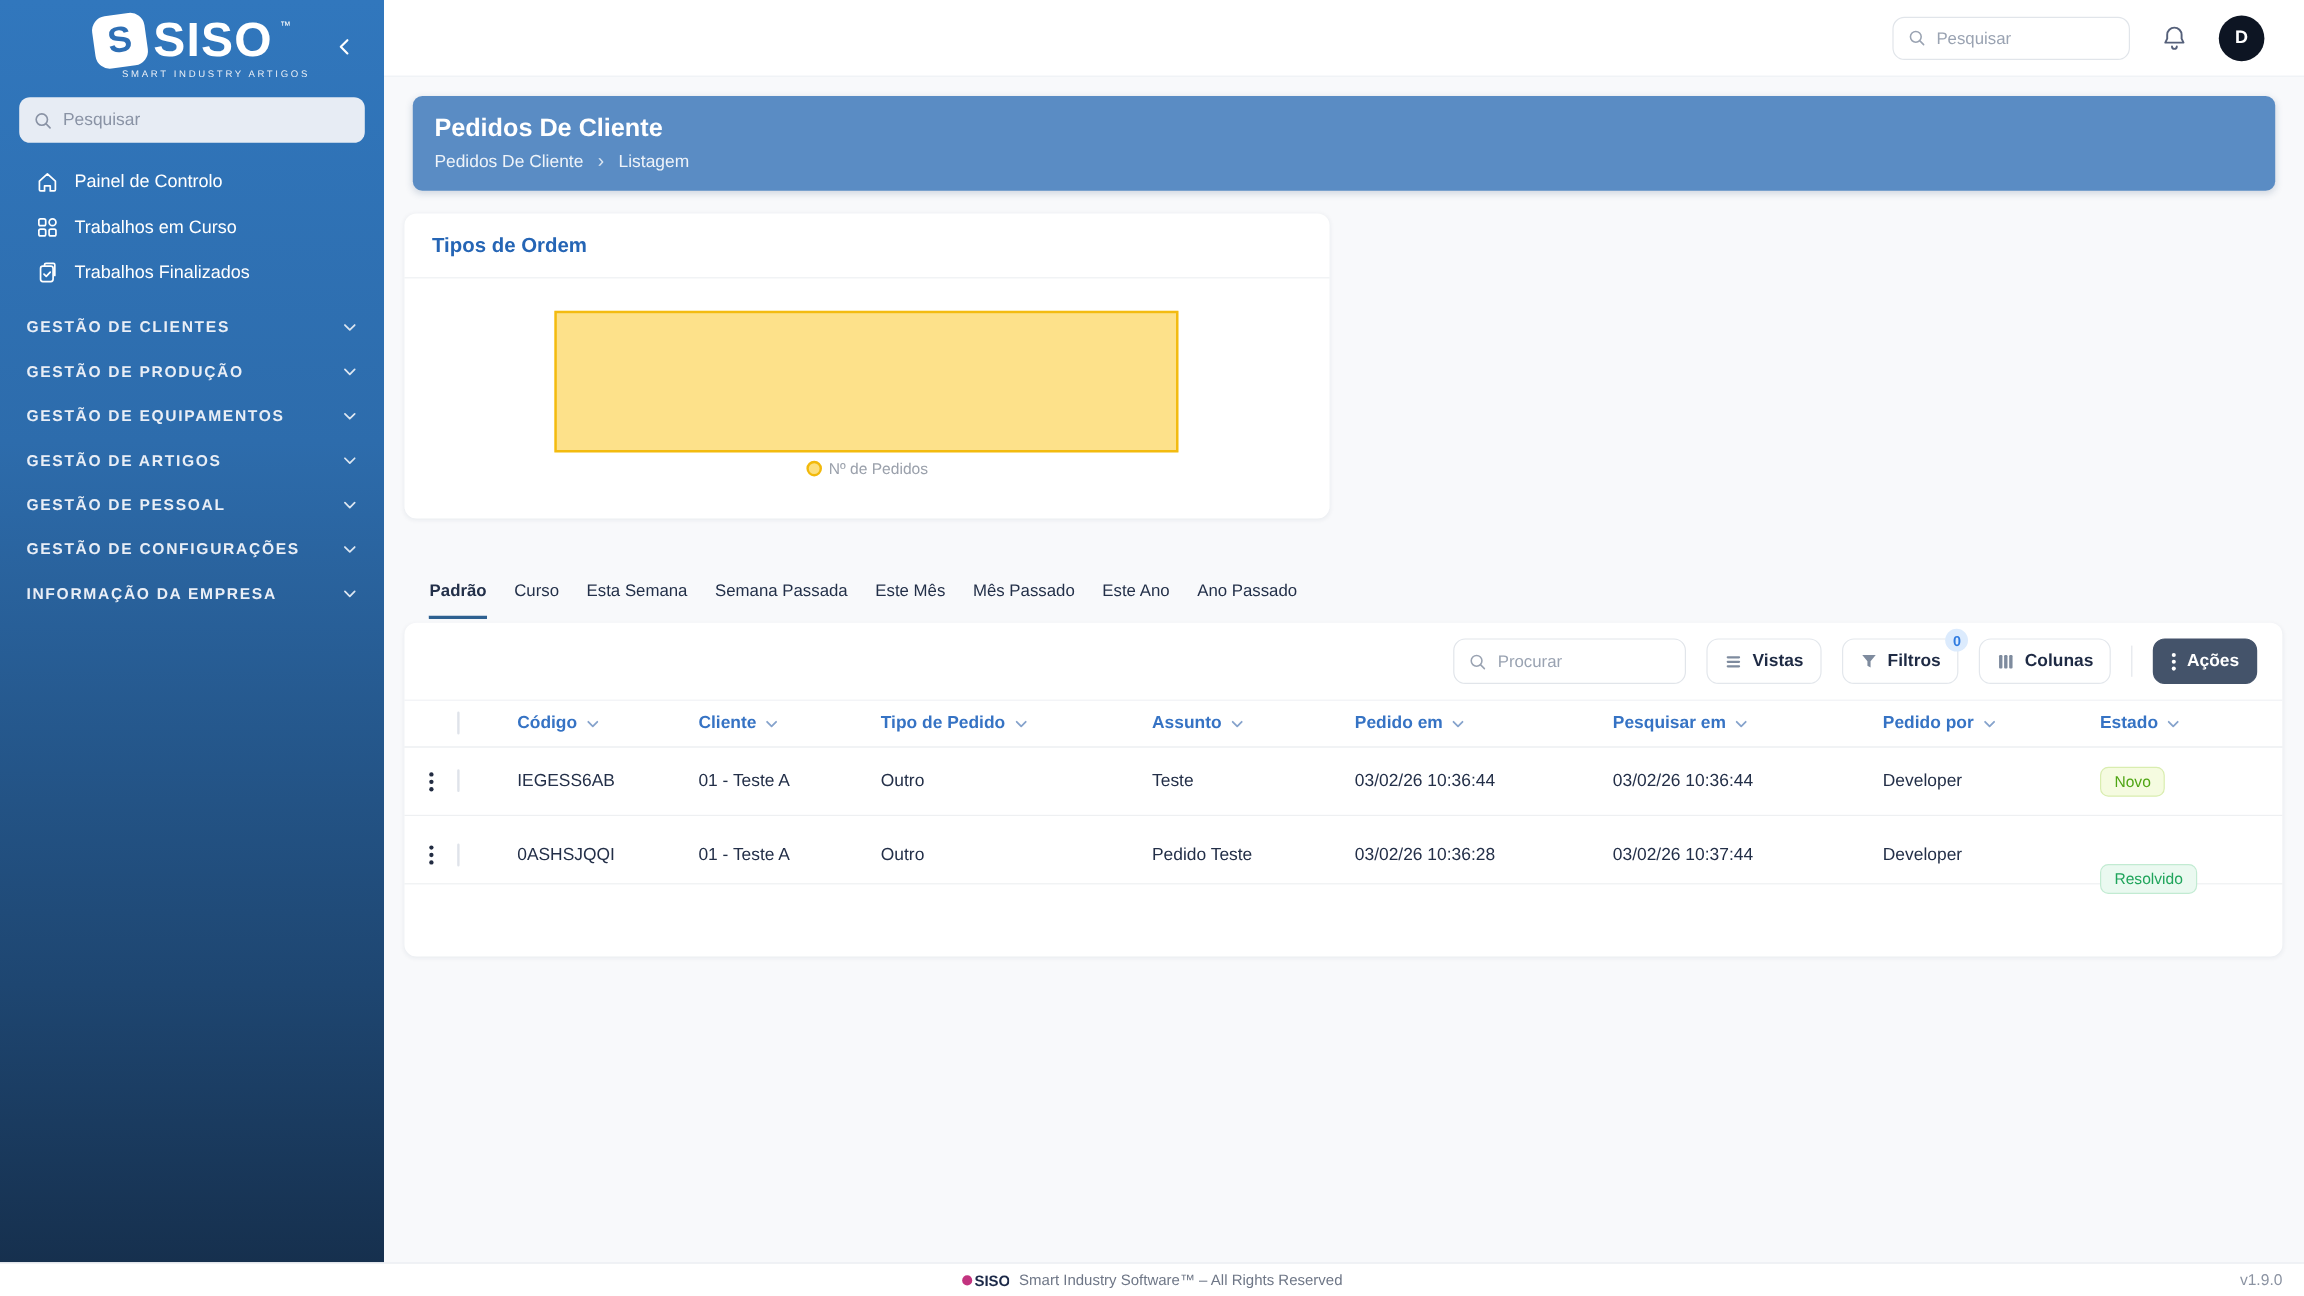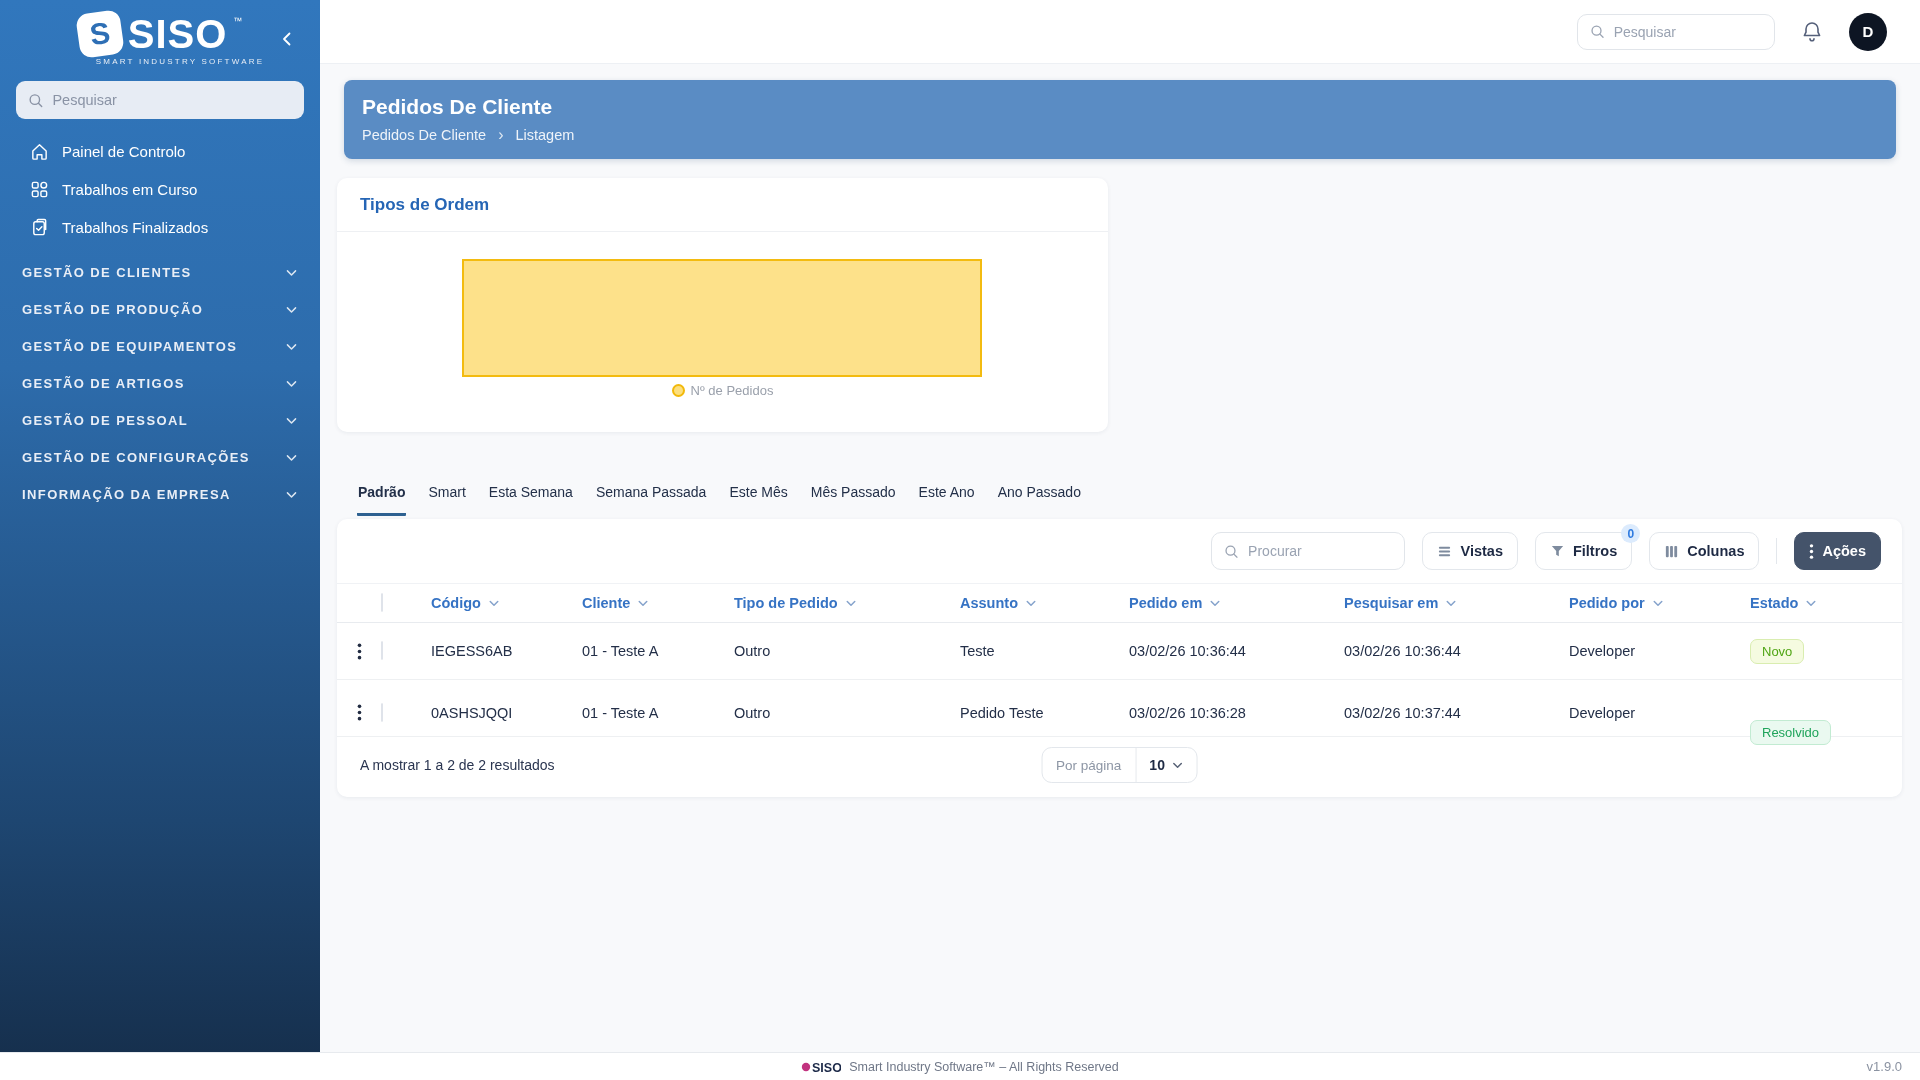--- a/index.html
+++ b/index.html
@@ -110,21 +110,21 @@
 
 <div id="app">
 
   <aside class="sidebar">
     <div class="logo-block">
       <div class="logo-row">
         <div class="logo-icon">S</div>
         <div class="logo-text">SISO</div>
         <div class="logo-tm">™</div>
       </div>
-      <div class="logo-tagline">SMART INDUSTRY SOFTWARE</div>
+      <div class="logo-tagline">SMART INDUSTRY ARTIGOS</div>
     </div>
     <div class="collapse-btn">
       <svg width="16" height="16" viewBox="0 0 16 16">
           <path d="M10.5 2.5L5 8l5.5 5.5" stroke="#fff" stroke-width="1.8" fill="none" stroke-linecap="round" stroke-linejoin="round"></path>
         </svg>
     </div>
     <div class="side-search">
       <svg width="17" height="17" viewBox="0 0 18 18">
           <circle cx="8" cy="8" r="5.5" stroke="#8a93a5" stroke-width="1.6" fill="none"></circle>
           <path d="M12.2 12.2L16 16" stroke="#8a93a5" stroke-width="1.6" stroke-linecap="round"></path>
@@ -232,21 +232,21 @@
     </div>
     <div class="chart-bar"></div>
     <div class="chart-legend">
       <span class="legend-dot"></span>
       <span class="legend-label">Nº de Pedidos</span>
     </div>
   </section>
 
   <nav class="tabs">
     <div class="tab active">Padrão</div>
-    <div class="tab">Smart</div>
+    <div class="tab">Curso</div>
     <div class="tab">Esta Semana</div>
     <div class="tab">Semana Passada</div>
     <div class="tab">Este Mês</div>
     <div class="tab">Mês Passado</div>
     <div class="tab">Este Ano</div>
     <div class="tab">Ano Passado</div>
   </nav>
 
   <section class="table-card">
 
@@ -392,34 +392,20 @@
       <div class="td">0ASHSJQQI</div>
       <div class="td">01 - Teste A</div>
       <div class="td">Outro</div>
       <div class="td">Pedido Teste</div>
       <div class="td">03/02/26 10:36:28</div>
       <div class="td">03/02/26 10:37:44</div>
       <div class="td">Developer</div>
       <div class="td"><span class="badge badge-resolvido">Resolvido</span></div>
     </div>
 
-    <div class="tfoot">
-      <span class="summary">A mostrar 1 a 2 de 2 resultados</span>
-      <div class="pager">
-        <span class="pager-label">Por página</span>
-        <span class="pager-value">
-          <span>10</span>
-          <span class="chev">
-              <svg width="12" height="12" viewBox="0 0 16 16">
-                <path d="M3 6l5 5 5-5" stroke="currentColor" stroke-width="2" fill="none" stroke-linecap="round" stroke-linejoin="round"></path>
-              </svg>
-            </span>
-        </span>
-      </div>
-    </div>
   </section>
 
   <footer class="footer">
     <svg width="40" height="16" viewBox="0 0 40 16">
       <circle cx="5" cy="8" r="4.2" fill="#c2337f"></circle>
       <text x="11" y="12.5" font-family="Liberation Sans, sans-serif" font-size="12.5" font-weight="bold" fill="#1c2948">SISO</text>
     </svg>
     <span class="footer-text">Smart Industry Software™ – All Rights Reserved</span>
     <span class="version">v1.9.0</span>
   </footer>

